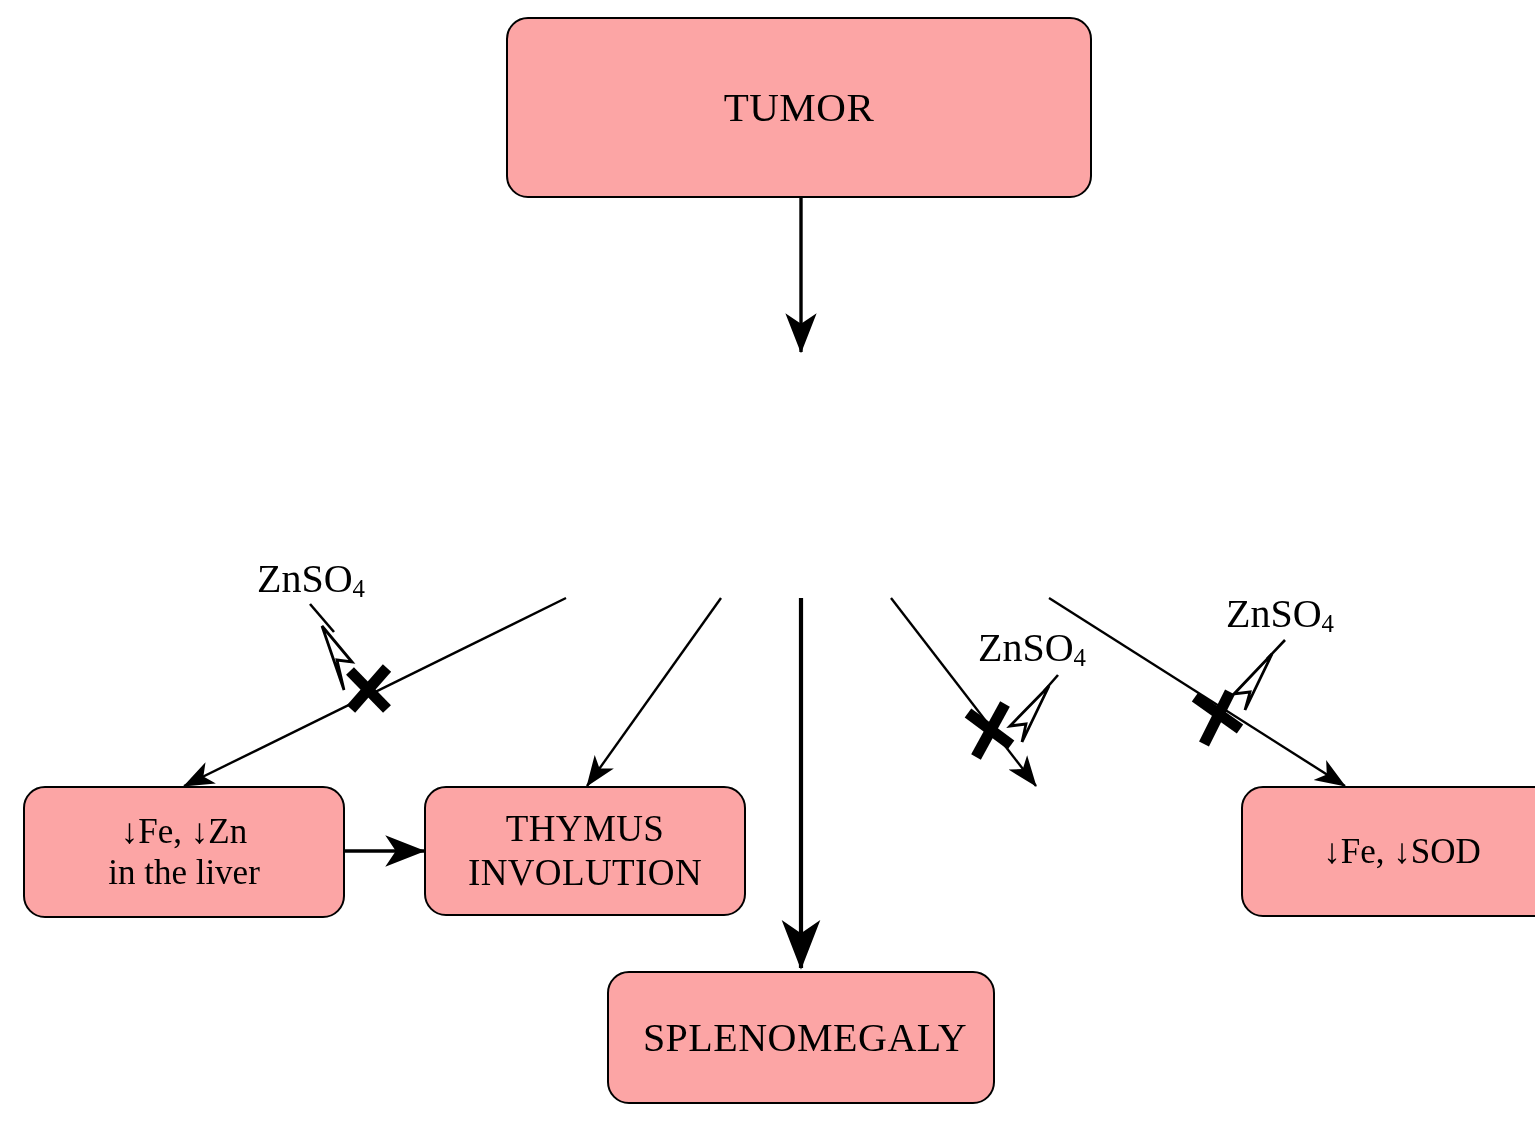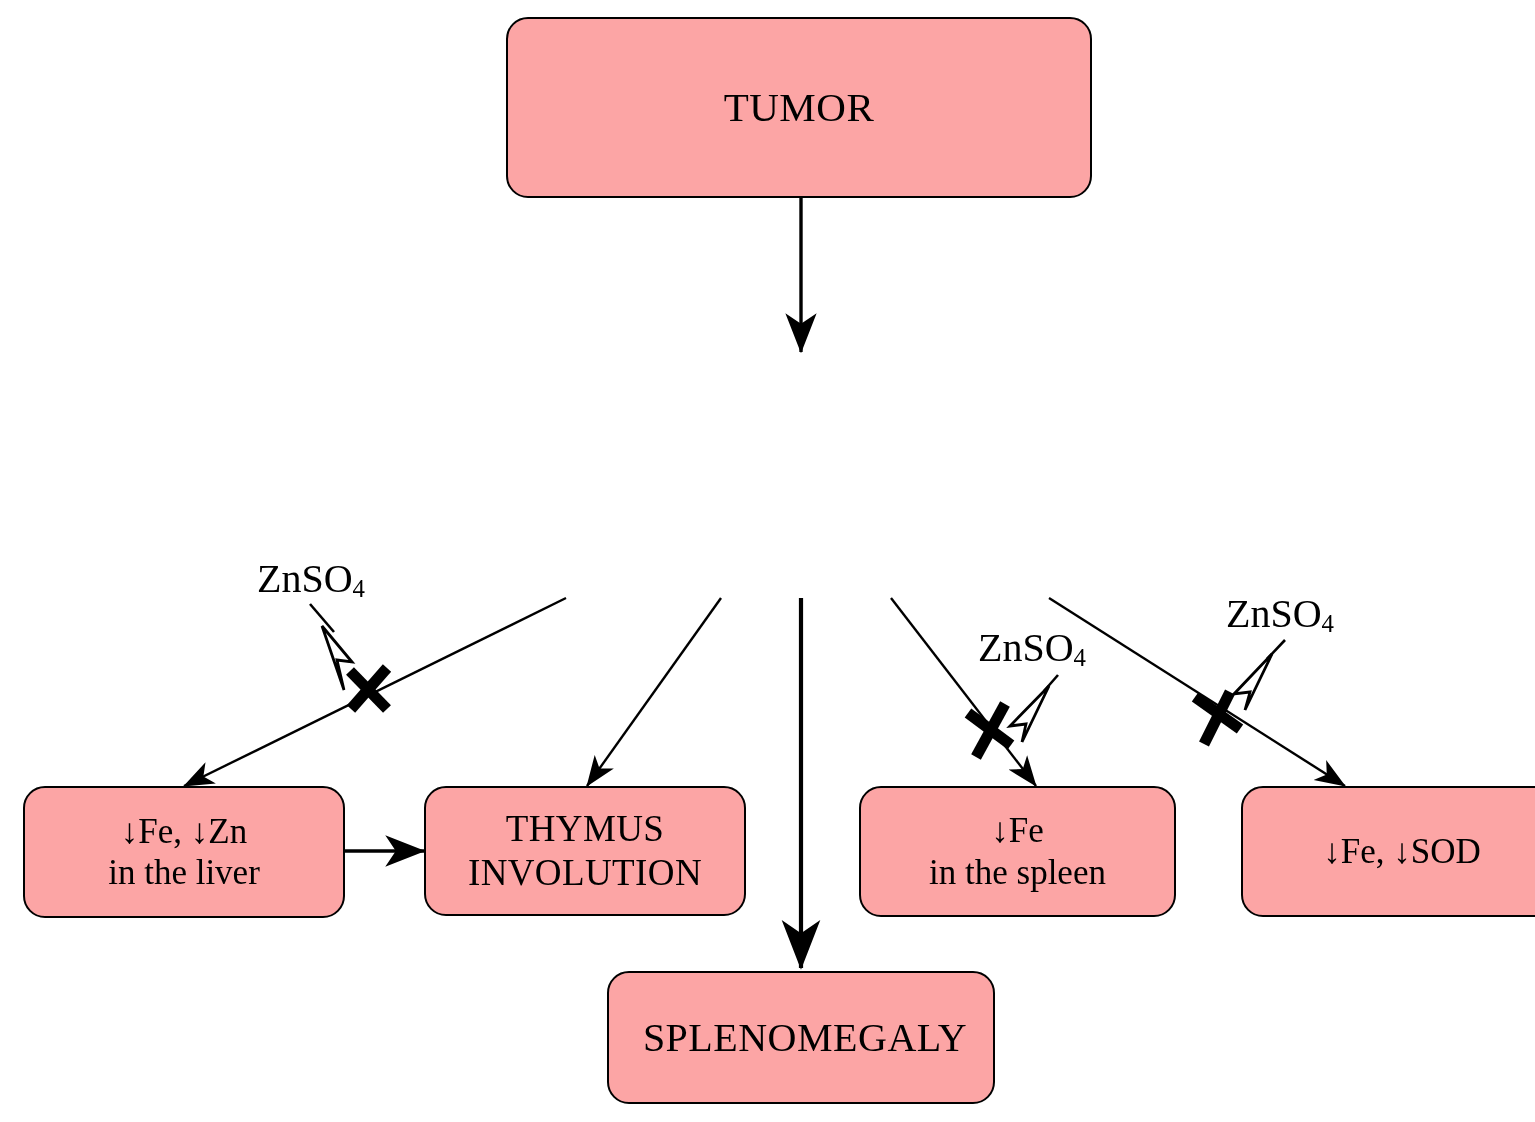--- a/index.html
+++ b/index.html
@@ -143,24 +143,20 @@
   <div class="node-box t-small" style="left:23px; top:786px; width:322px; height:132px; flex-direction:column;">
     <span class="node-text">↓Fe, ↓Zn</span>
     <span class="node-text">in the liver</span>
   </div>
 
   <div class="node-box t-thymus" style="left:424px; top:786px; width:322px; height:130px; flex-direction:column;">
     <span class="node-text">THYMUS</span>
     <span class="node-text">INVOLUTION</span>
   </div>
 
-  <div class="node-box t-small" style="left:859px; top:786px; width:317px; height:131px; flex-direction:column;">
-    <span class="node-text">↓Fe</span>
-    <span class="node-text">in the spleen</span>
-  </div>
 
   <div class="node-box t-small" style="left:1241px; top:786px; width:322px; height:131px; flex-direction:column;">
     <span class="node-text">↓Fe, ↓SOD</span>
   </div>
 
   <div class="node-box t-spleno" style="left:607px; top:971px; width:388px; height:133px;padding-left:8px;">
     <span class="node-text">SPLENOMEGALY</span>
   </div>
 
   <div class="lbl-znso4" style="left:257px; top:559px;">

